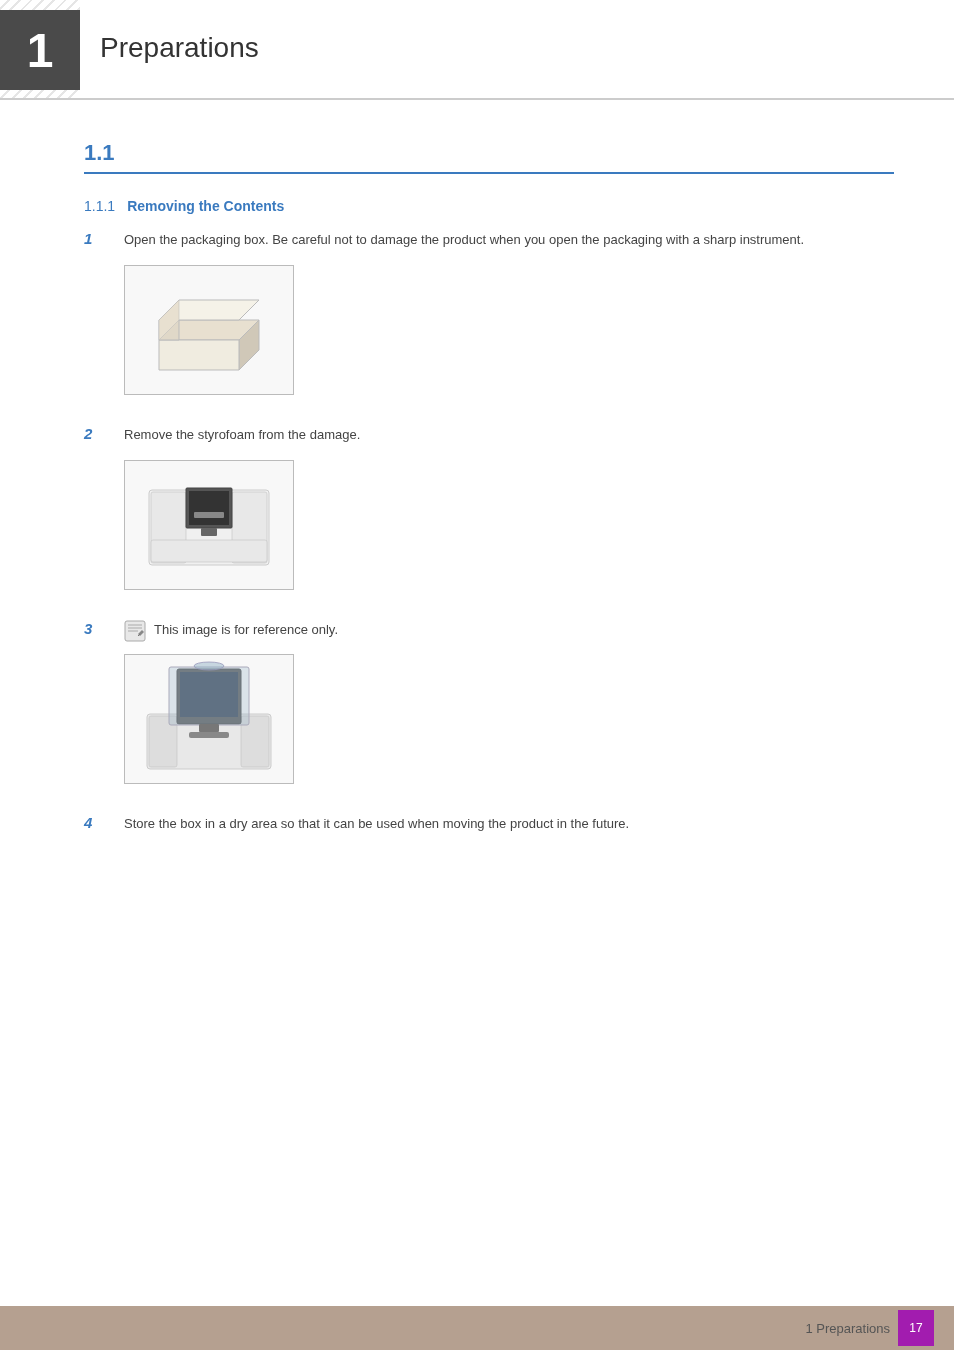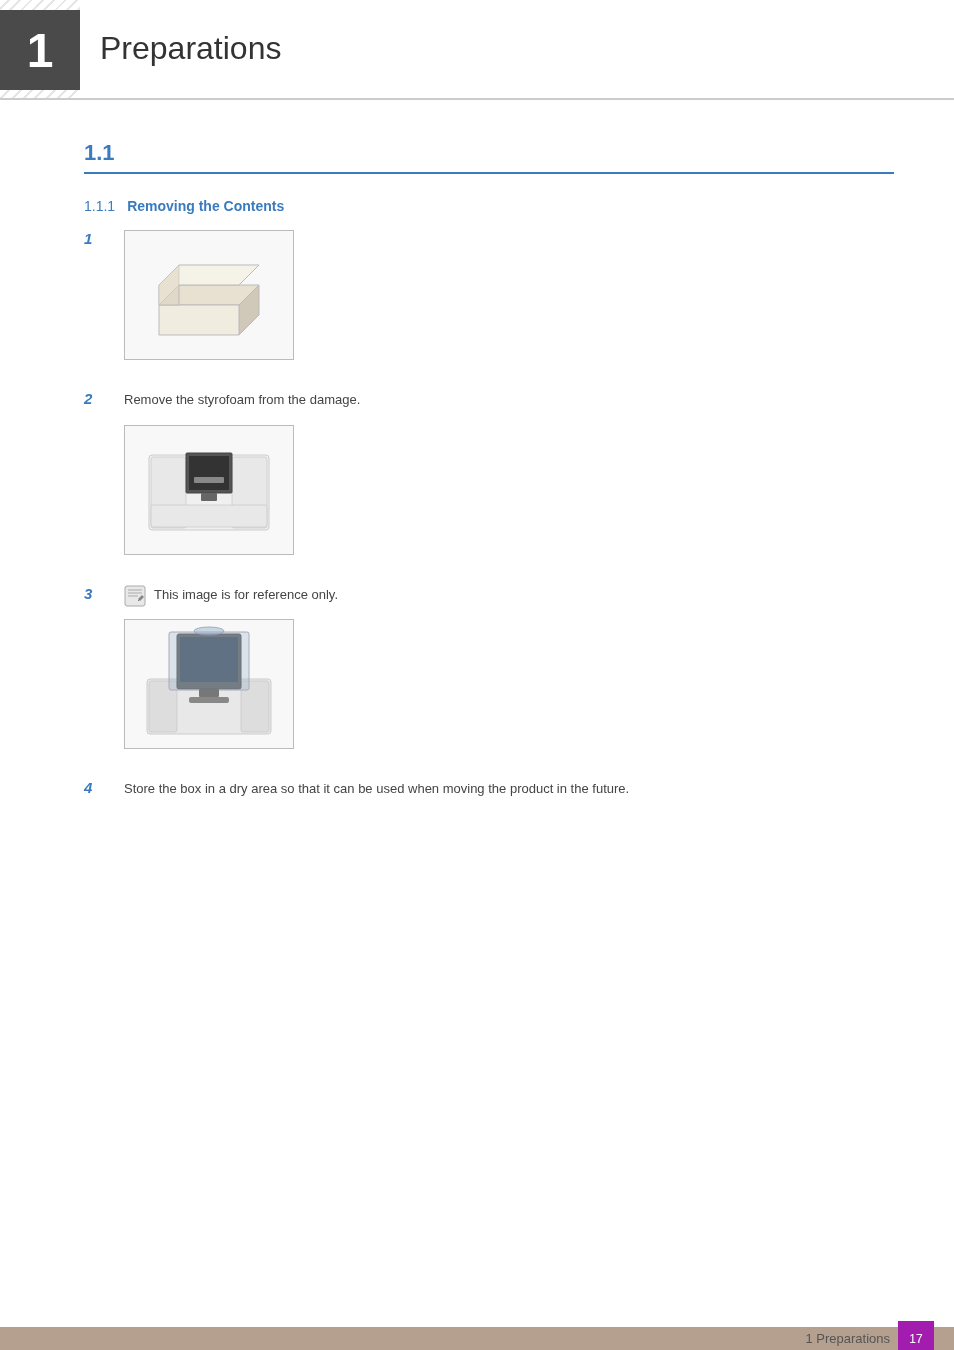--- a/index.html
+++ b/index.html
@@ -55,21 +55,21 @@
       width: 80px;
       height: 80px;
       display: flex;
       align-items: center;
       justify-content: center;
       flex-shrink: 0;
       position: relative;
       z-index: 2;
     }
     .chapter-title {
-      font-size: 32px;
+      font-size: 28px;
       font-weight: normal;
       color: #333;
       margin-left: 20px;
       padding-bottom: 4px;
       border-bottom: none;
     }
     .chapter-header-line {
       position: absolute;
       bottom: 0;
       left: 0;
@@ -187,21 +187,21 @@
       color: #444;
       line-height: 1.5;
     }
 
     
     .footer {
       position: absolute;
       bottom: 0;
       left: 0;
       right: 0;
-      height: 23px;
+      height: 44px;
       background: #b5a090;
       display: flex;
       align-items: center;
       justify-content: flex-end;
       padding-right: 20px;
     }
     .footer-text {
       color: #555;
       font-size: 13px;
       margin-right: 8px;
@@ -240,20 +240,21 @@
 
     <div class="subsection-1-1-1">
       <div class="subsection-title">
         <span class="subsection-number">1.1.1</span>
         <span>Removing the Contents</span>
       </div>
 
       <div class="step">
         <span class="step-number">1</span>
         <div class="step-content">
+          <p class="step-text">Open the packaging box. Be careful not to damage the product when you open the packaging with a sharp instrument.</p>
 
           <div class="image-box">
             <svg class="box-illustration" viewBox="0 0 140 100">
 
               <polygon points="20,60 100,60 120,40 40,40" fill="#e8e0d0" stroke="#bbb" stroke-width="1"></polygon>
 
               <polygon points="100,60 120,40 120,70 100,90" fill="#d0c8b8" stroke="#bbb" stroke-width="1"></polygon>
 
               <polygon points="20,60 100,60 100,90 20,90" fill="#f0ece0" stroke="#bbb" stroke-width="1"></polygon>
 

